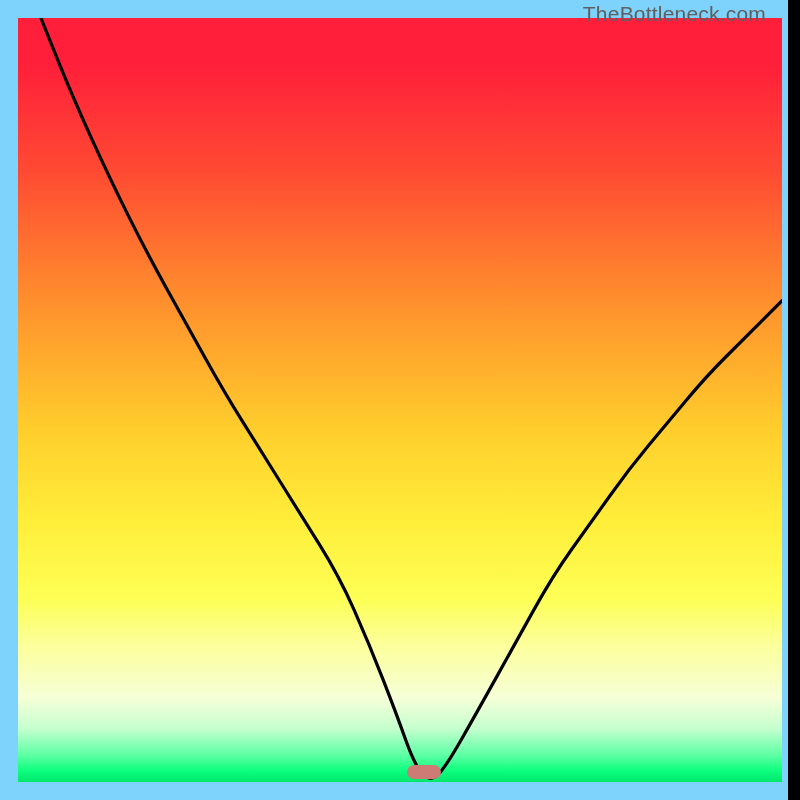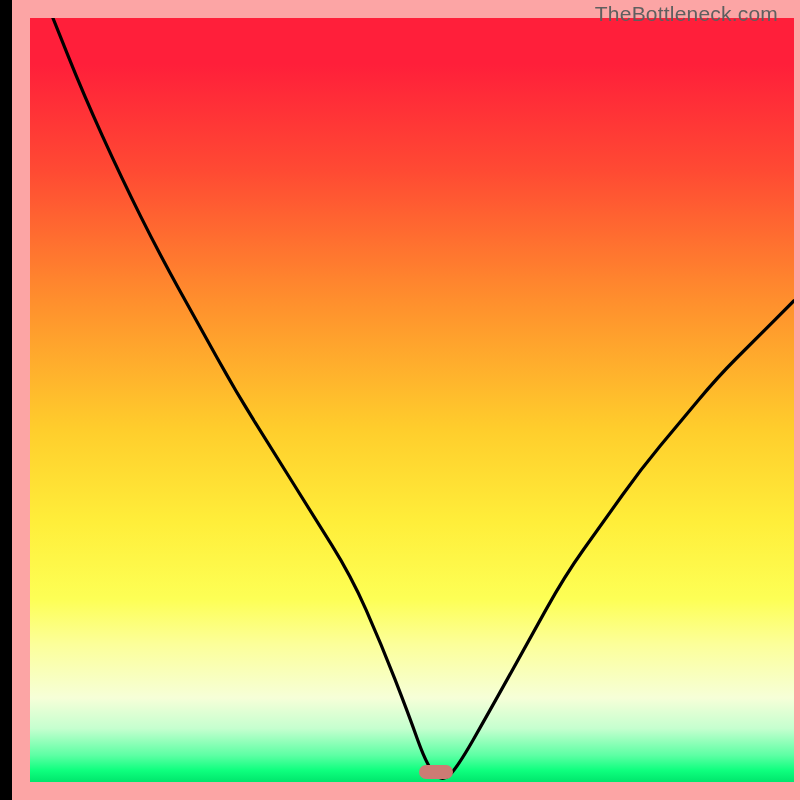--- a/index.html
+++ b/index.html
@@ -5,25 +5,25 @@
   html, body {
     margin: 0;
     padding: 0;
     width: 800px;
     height: 800px;
     background: #000;
     overflow: hidden;
   }
   .frame {
     position: absolute;
-    left: 12px;
+    left: 0;
     top: 0;
     width: 788px;
     height: 800px;
-    background: #fca5a5;
+    background: #7dd3fc;
   }
   .plot-area {
     position: absolute;
     left: 18px;
     top: 18px;
     width: 764px;
     height: 764px;
     background: linear-gradient(to bottom,
       #ff1f3a 0%,
       #ff1f3a 6%,

